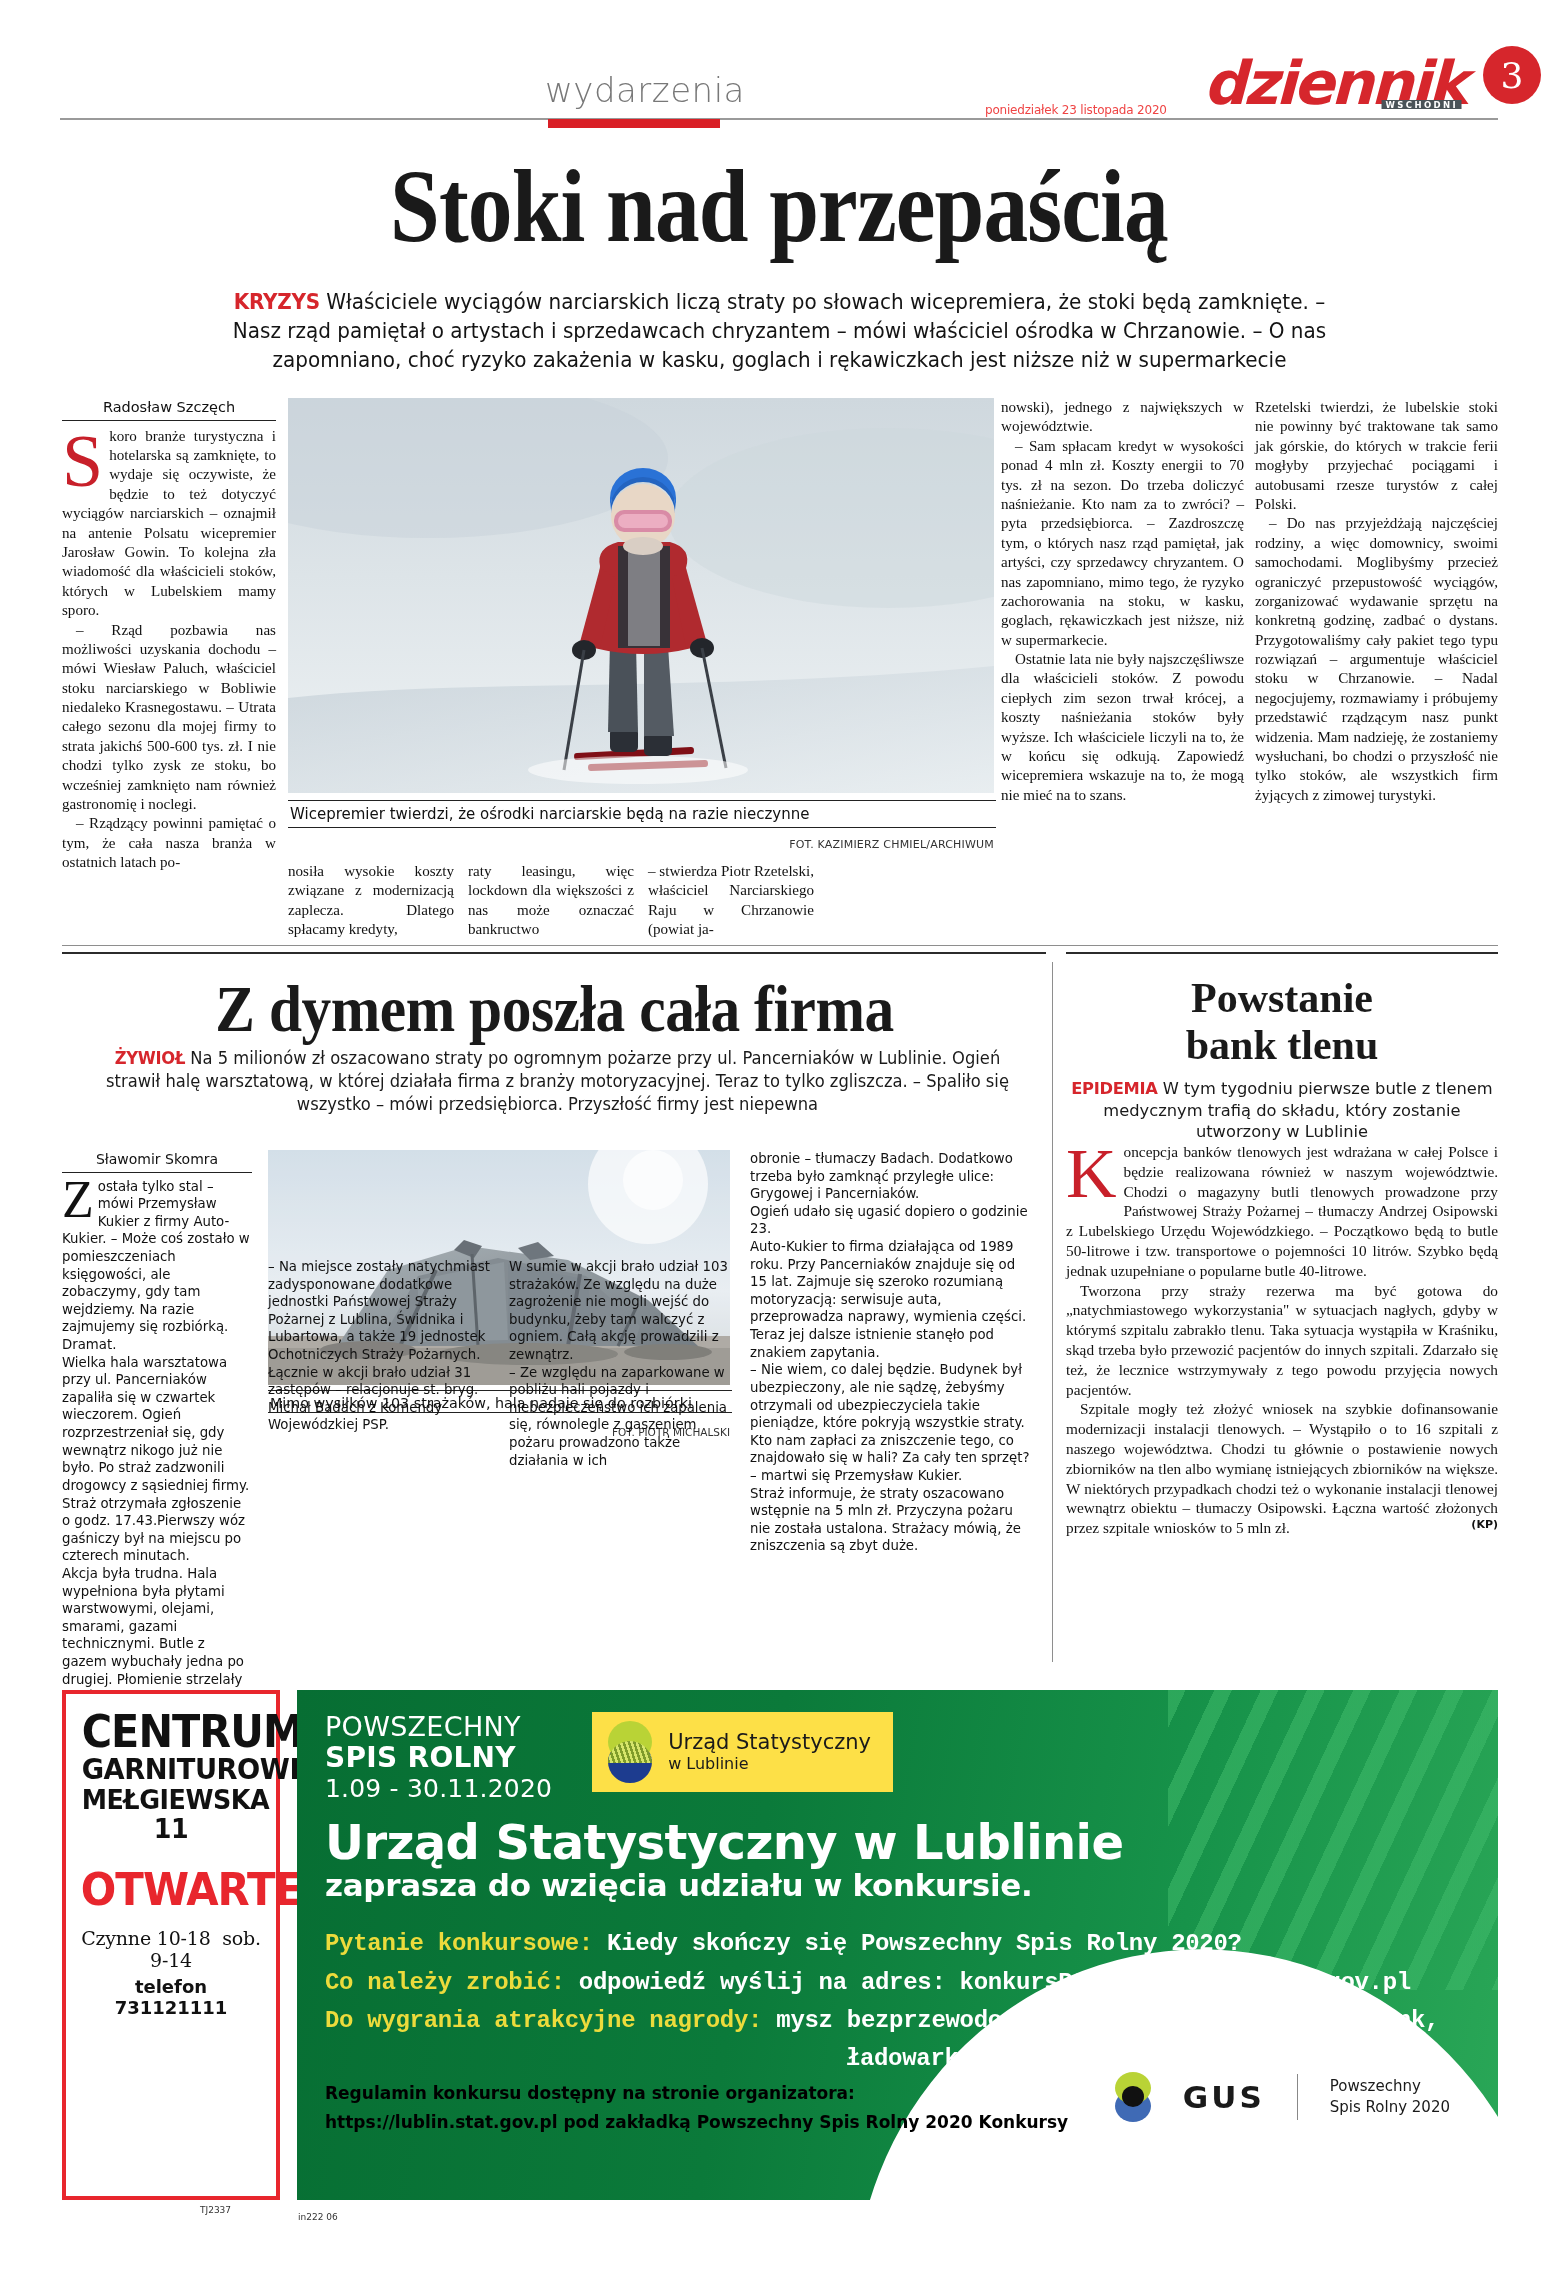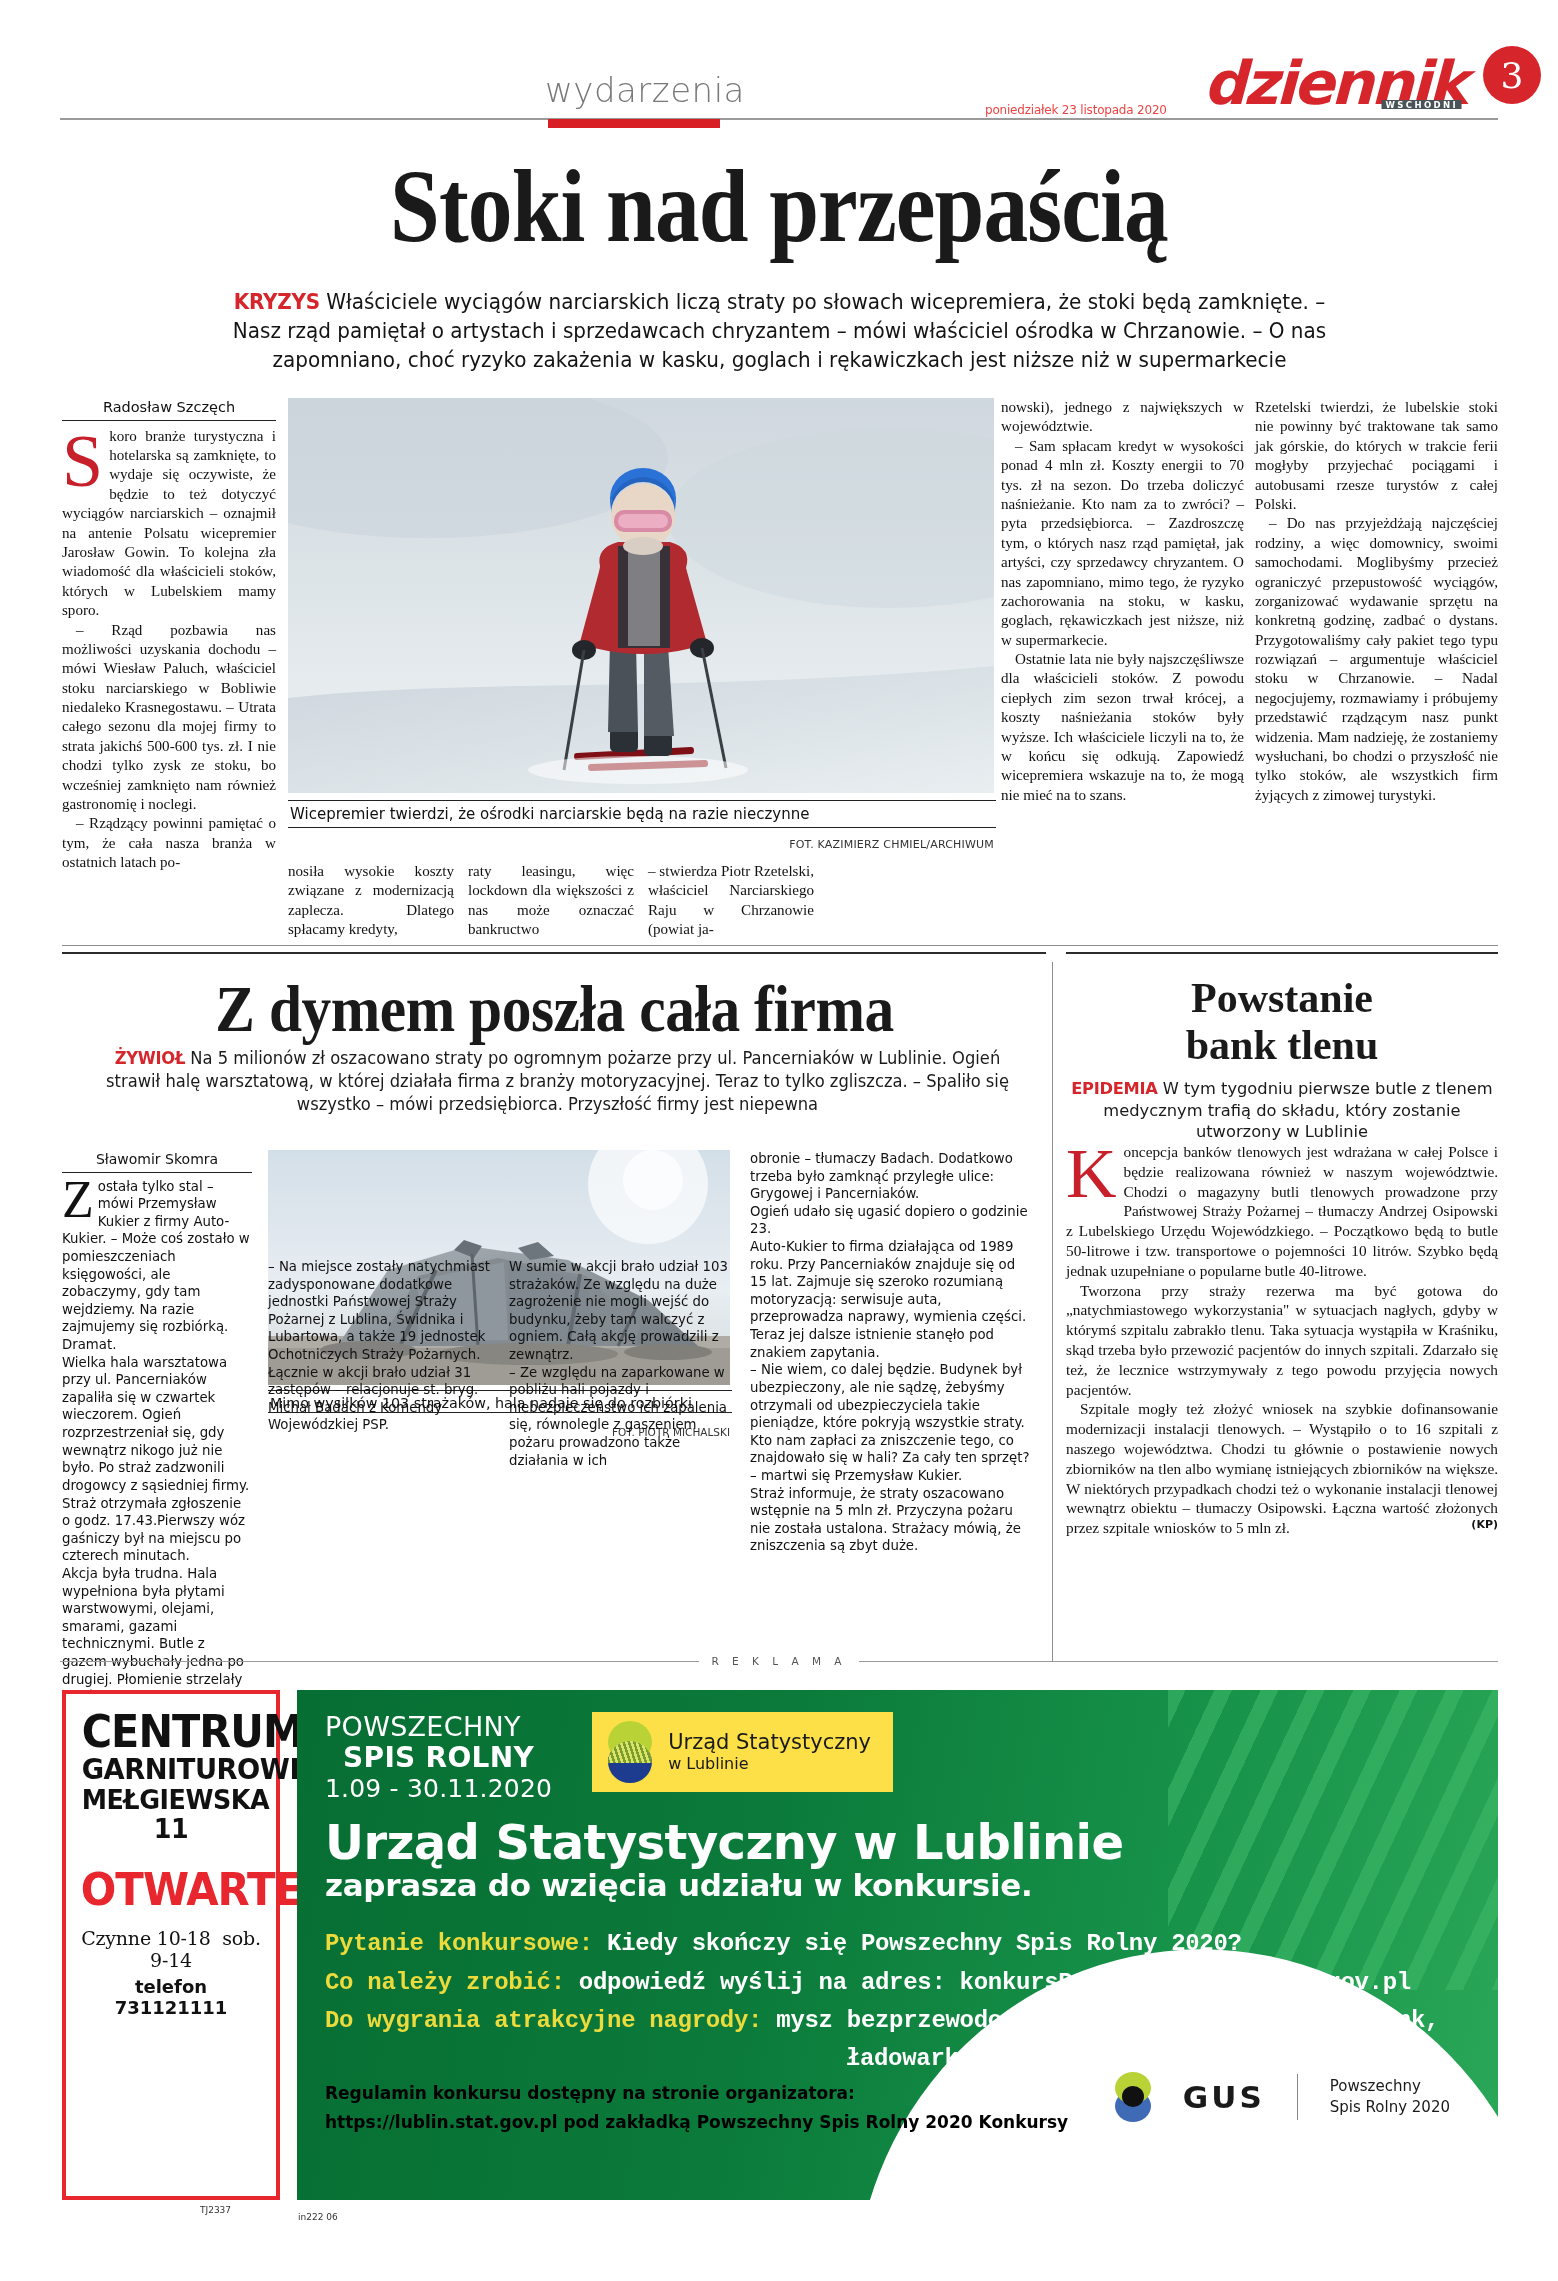--- a/index.html
+++ b/index.html
@@ -93,21 +93,21 @@
   
   .ad-right{position:absolute;left:297px;top:1690px;width:1201px;height:510px;background:#0e7a3c;overflow:hidden;}
   .ad-bg-a{position:absolute;inset:0;background:linear-gradient(100deg,#076e33 0%,#0b7a3a 38%,#17934a 72%,#2aa757 100%);}
   .stripes{position:absolute;right:0;top:0;width:330px;height:300px;opacity:.55;
     background:repeating-linear-gradient(115deg,#3fba6a 0 16px,transparent 16px 42px);}
   .swoosh{position:absolute;right:-40px;bottom:-170px;width:700px;height:420px;background:#fff;border-radius:58% 58% 0 0 / 100% 100% 0 0;transform:rotate(-6deg);}
   .ad-inner{position:absolute;inset:0;padding:22px 28px;}
   .gus-top{display:flex;align-items:flex-start;gap:40px;}
   .gus-kv{color:#fff;font-family:"DejaVu Sans",sans-serif;}
   .gus-kv .k1{font-size:27px;line-height:1.12;letter-spacing:.3px;}
-  .gus-kv .k2{font-size:28px;line-height:1.12;font-weight:bold;letter-spacing:.3px;text-align:center;}
+  .gus-kv .k2{font-size:28px;line-height:1.12;font-weight:bold;letter-spacing:.3px;}
   .gus-kv .k3{font-size:25px;line-height:1.18;letter-spacing:.2px;}
   .us-logo{background:#fde047;padding:9px 22px 9px 12px;display:flex;align-items:center;gap:12px;}
   .us-mark{position:relative;width:52px;height:62px;}
   .us-c1{position:absolute;left:4px;top:0;width:44px;height:42px;border-radius:50%;background:#b9d336;}
   .us-c2{position:absolute;left:4px;top:20px;width:44px;height:42px;border-radius:50%;background:#1d3c8f;}
   .us-ov{position:absolute;left:4px;top:20px;width:44px;height:22px;border-radius:50% 50% 0 0/100% 100% 0 0;
     background:repeating-linear-gradient(72deg,#7f9b2a 0 2.5px,#d6e56b 2.5px 5px);}
   .us-txt{font-family:"DejaVu Sans",sans-serif;color:#1a1a1a;}
   .us-txt .t1{font-size:21px;line-height:1.15;}
   .us-txt .t2{font-size:16px;line-height:1.2;}
@@ -309,25 +309,20 @@
     <p>– Nie wiem, co dalej będzie. Budynek był ubezpieczony, ale nie sądzę, żebyśmy otrzymali od ubezpieczyciela takie pieniądze, które pokryją wszystkie straty. Kto nam zapłaci za zniszczenie tego, co znajdowało się w hali? Za cały ten sprzęt? – martwi się Przemysław Kukier.</p>
     <p>Straż informuje, że straty oszacowano wstępnie na 5 mln zł. Przyczyna pożaru nie została ustalona. Strażacy mówią, że zniszczenia są zbyt duże.</p>
   </div>
 
   <div class="a1-col f5">
     <p><span class="dropcap-k">K</span><span>oncepcja banków tlenowych jest wdrażana w całej Polsce i będzie realizowana również w naszym województwie. Chodzi o magazyny butli tlenowych prowadzone przy Państwowej Straży Pożarnej – tłumaczy Andrzej Osipowski z Lubelskiego Urzędu Wojewódzkiego. – Początkowo będą to butle 50-litrowe i tzw. transportowe o pojemności 10 litrów. Szybko będą jednak uzupełniane o popularne butle 40-litrowe.</span></p>
     <p>Tworzona przy straży rezerwa ma być gotowa do „natychmiastowego wykorzystania" w sytuacjach nagłych, gdyby w którymś szpitalu zabrakło tlenu. Taka sytuacja wystąpiła w Kraśniku, skąd trzeba było przewozić pacjentów do innych szpitali. Zdarzało się też, że lecznice wstrzymywały z tego powodu przyjęcia nowych pacjentów.</p>
     <p><span>Szpitale mogły też złożyć wniosek na szybkie dofinansowanie modernizacji instalacji tlenowych. – Wystąpiło o to 16 szpitali z naszego województwa. Chodzi tu głównie o postawienie nowych zbiorników na tlen albo wymianę istniejących zbiorników na większe. W niektórych przypadkach chodzi też o wykonanie instalacji tlenowej wewnątrz obiektu – tłumaczy Osipowski. Łączna wartość złożonych przez szpitale wniosków to 5 mln zł.</span> <span class="sig">(KP)</span></p>
   </div>
 
-  <div class="rek">
-    <div class="ln"></div>
-    <div class="tx">R E K L A M A</div>
-    <div class="ln"></div>
-  </div>
 
   <div class="ad-left">
     <div class="ad-l1">CENTRUM</div>
     <div class="ad-l2">GARNITUROWE</div>
     <div class="ad-l3">MEŁGIEWSKA 11</div>
     <div class="ad-open">OTWARTE!</div>
     <div class="ad-hours">
       <span>Czynne</span>
       <span>10-18</span>
       &nbsp;<span>sob.</span>

